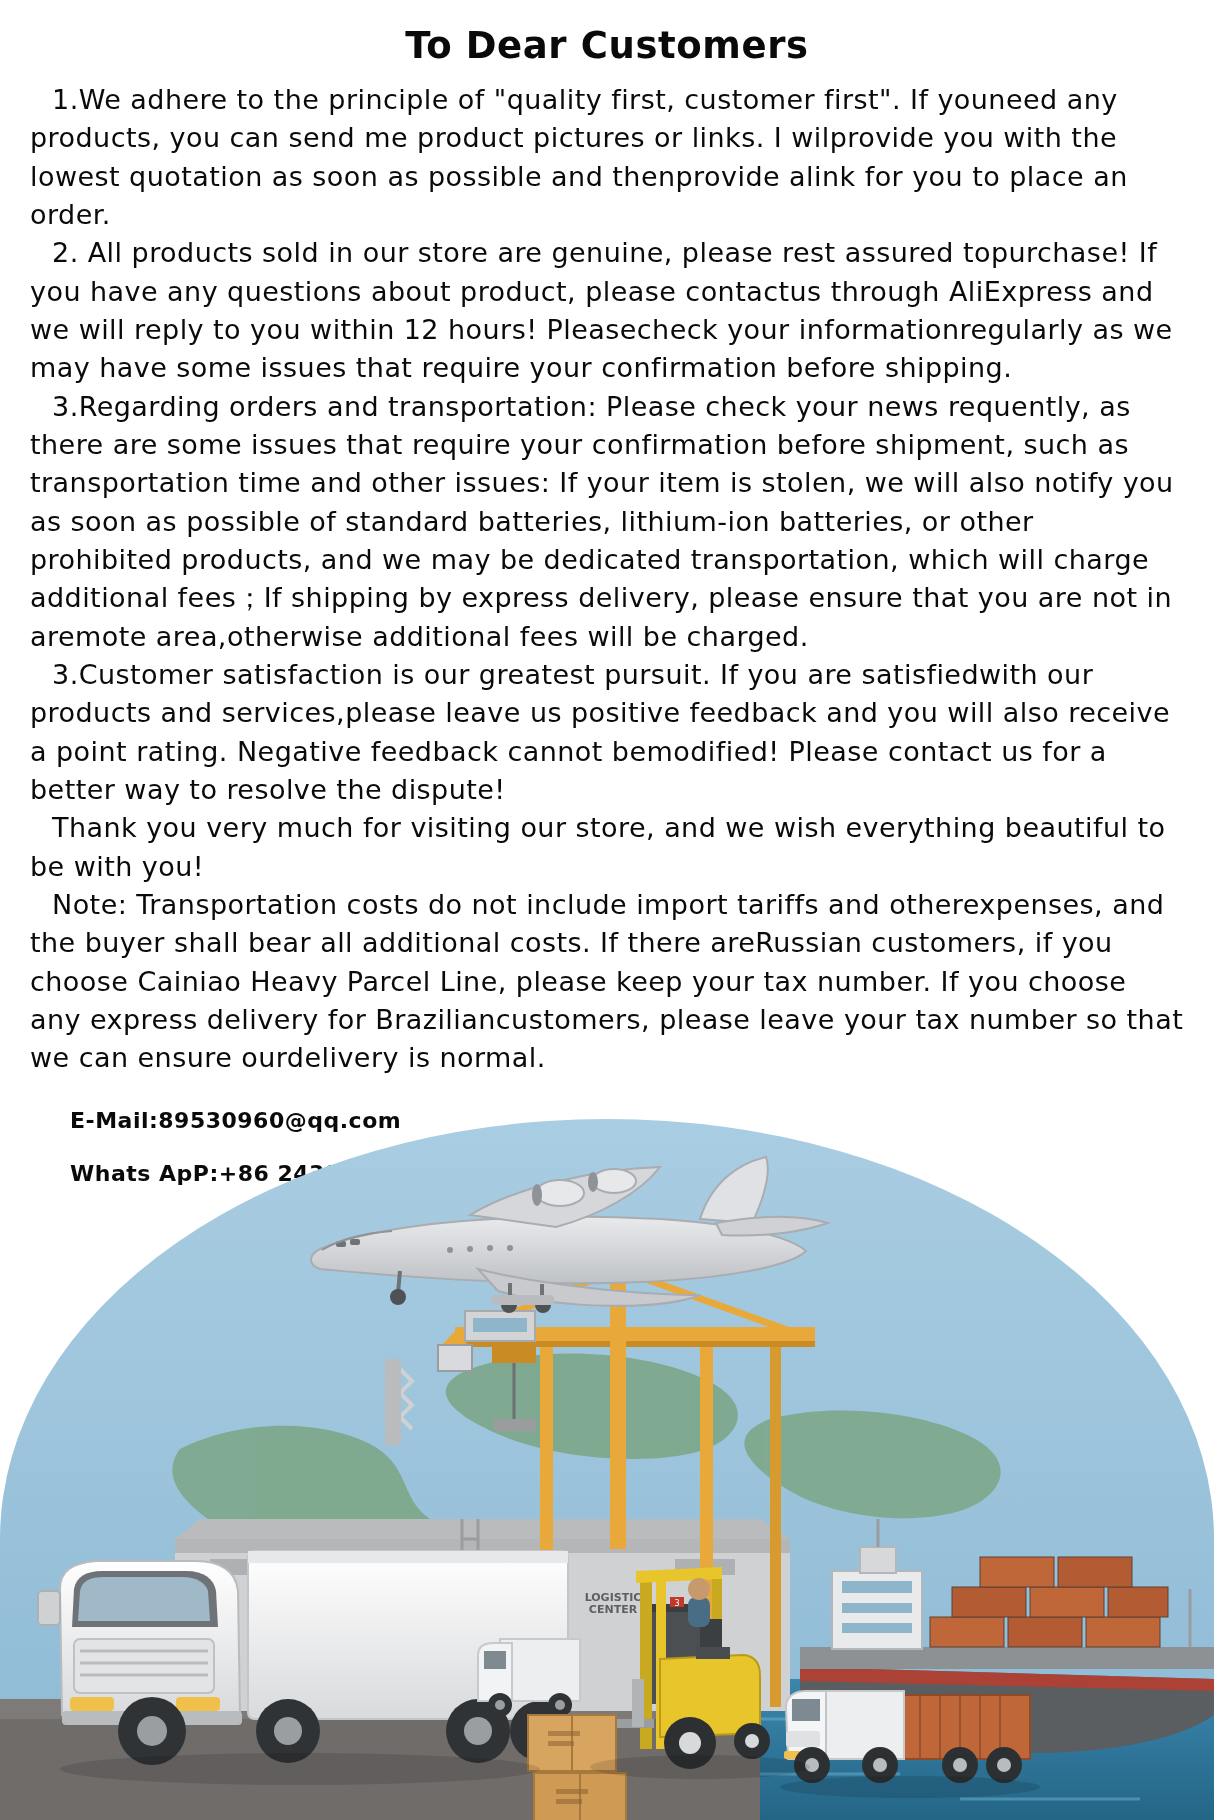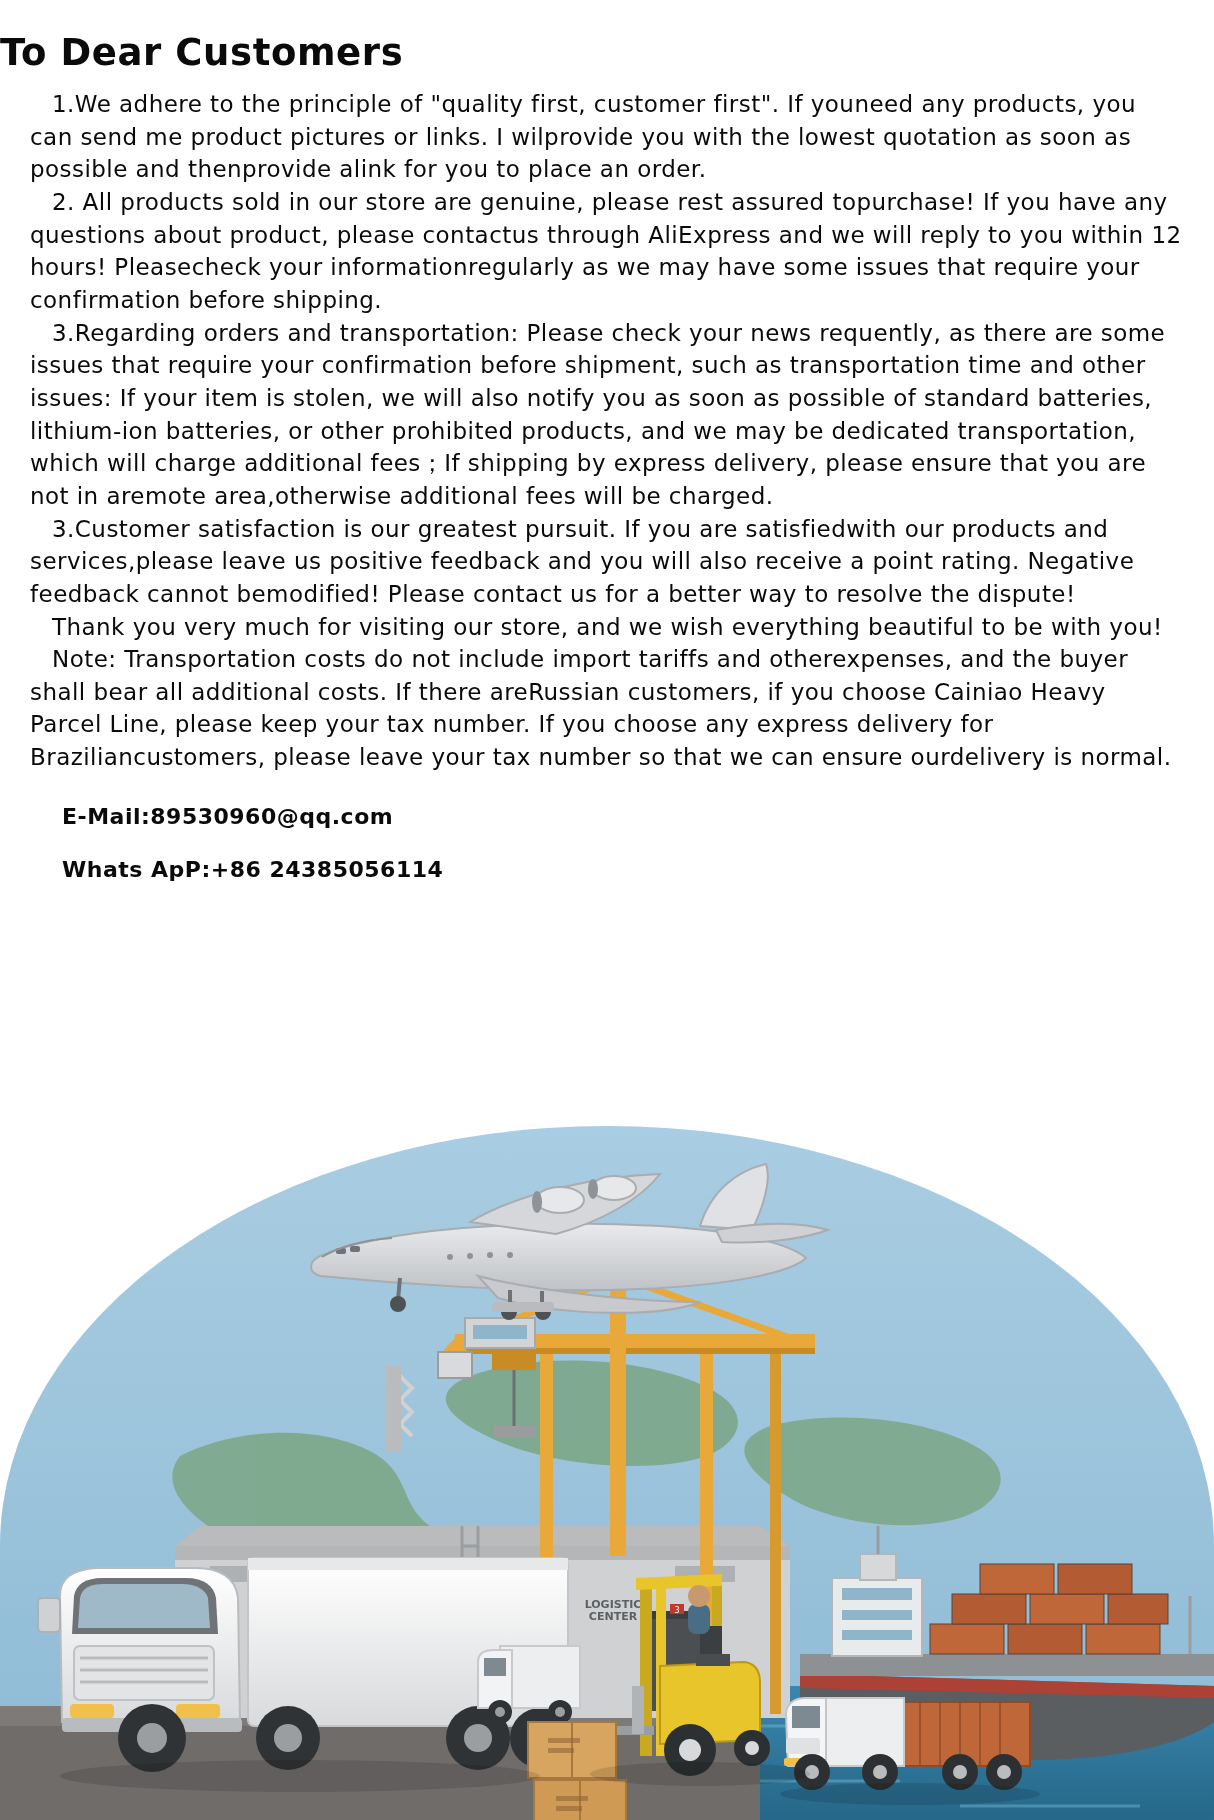--- a/index.html
+++ b/index.html
@@ -15,48 +15,48 @@
     color: #0a0a0a;
     overflow: hidden;
     position: relative;
   }
   .page {
     width: 1214px;
     height: 1820px;
     position: relative;
   }
   .doc-title {
-    text-align: left;
+    text-align: center;
     font-size: 37px;
     font-weight: bold;
     letter-spacing: 0.6px;
-    margin: 31px 0 14px 0;
+    margin: 24px 0 14px 0;
     font-family: "DejaVu Sans", sans-serif;
   }
   .body-text {
     padding: 0 30px 0 30px;
-    font-size: 23px;
+    font-size: 27px;
     line-height: 1.42;
     letter-spacing: 0.45px;
     text-align: left;
     margin-top: 8px;
   }
   .para {
     margin: 0 0 0 0;
     text-indent: 22px;
   }
   .contact {
     padding: 0 30px;
     margin-top: 30px;
   }
   .contact-line {
     font-size: 22px;
     font-weight: bold;
     letter-spacing: 0.5px;
-    margin: 0 0 28px 32px;
+    margin: 0 0 28px 40px;
   }
   
   .illustration {
     position: absolute;
     left: 0;
     top: 1095px;
     width: 1214px;
     height: 725px;
     overflow: hidden;
   }

